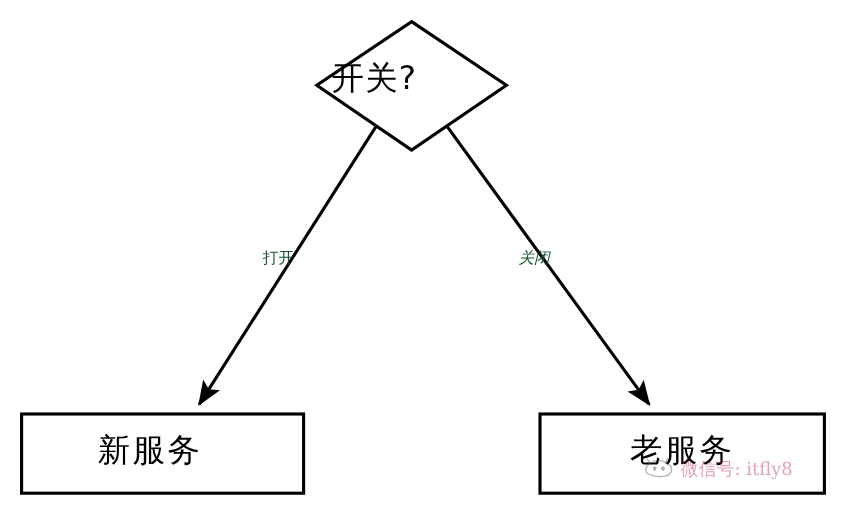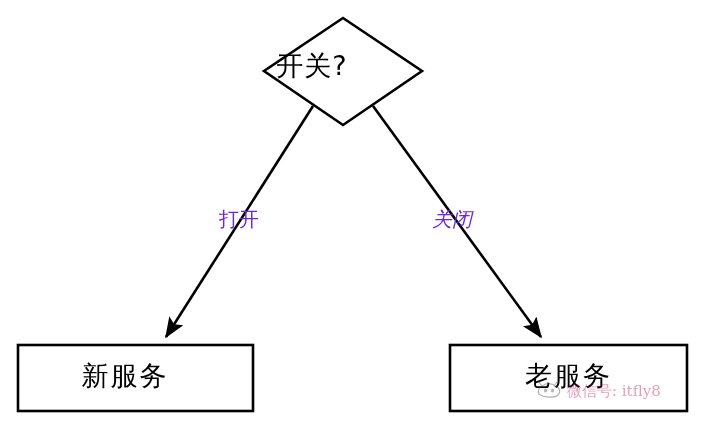--- a/index.html
+++ b/index.html
@@ -46,22 +46,22 @@
   #old-service-label {
     left: 450px;
     top: 362px;
     width: 237px;
     text-align: center;
     font-size: 27px;
     letter-spacing: 2px;
   }
   .edge-label {
     position: absolute;
-    color: #6d28d9;
-    font-size: 20px;
+    color: #14532d;
+    font-size: 13px;
     white-space: nowrap;
     line-height: 1;
   }
   #edge-label-open {
     left: 219px;
     top: 209px;
   }
   #edge-label-close {
     left: 432px;
     top: 209px;

